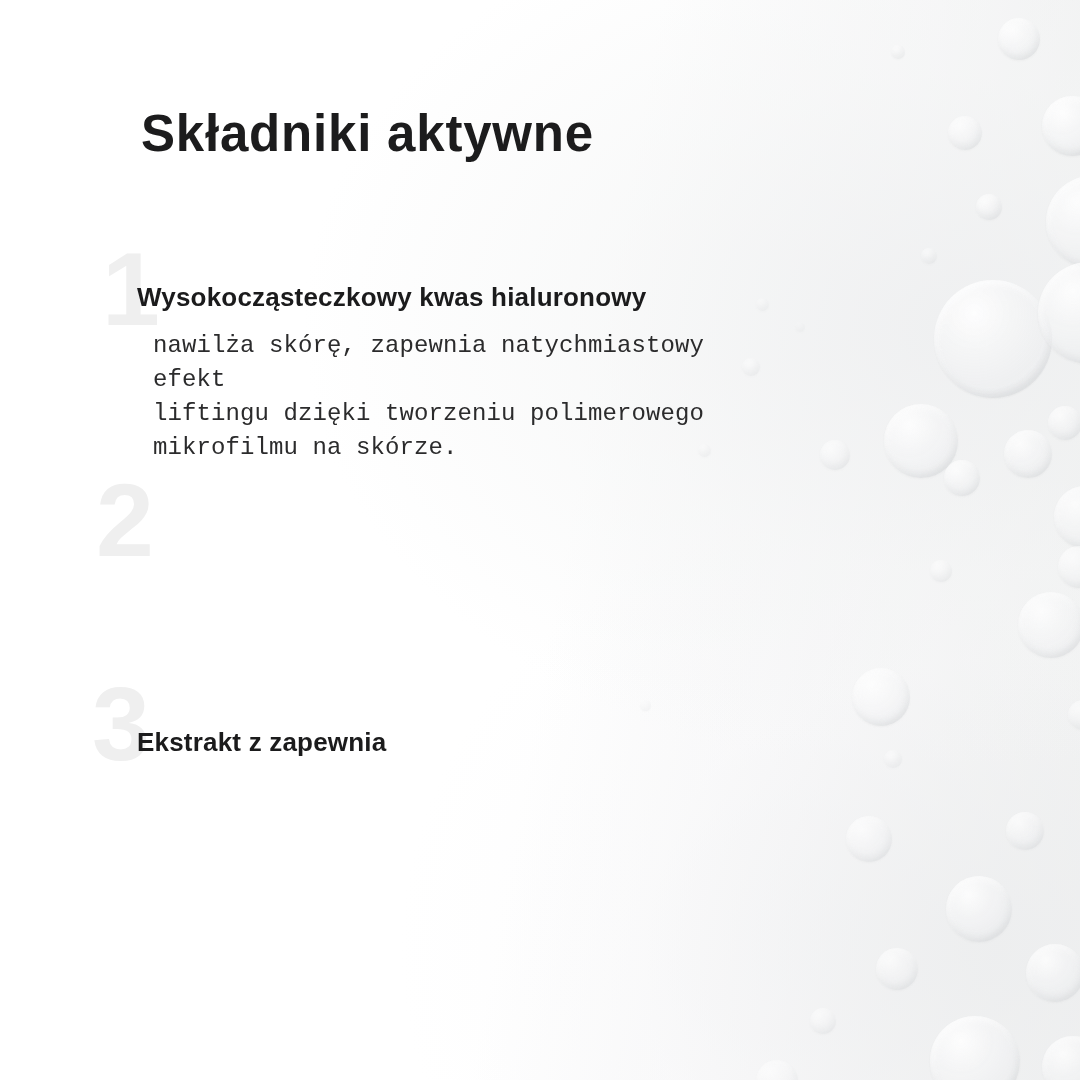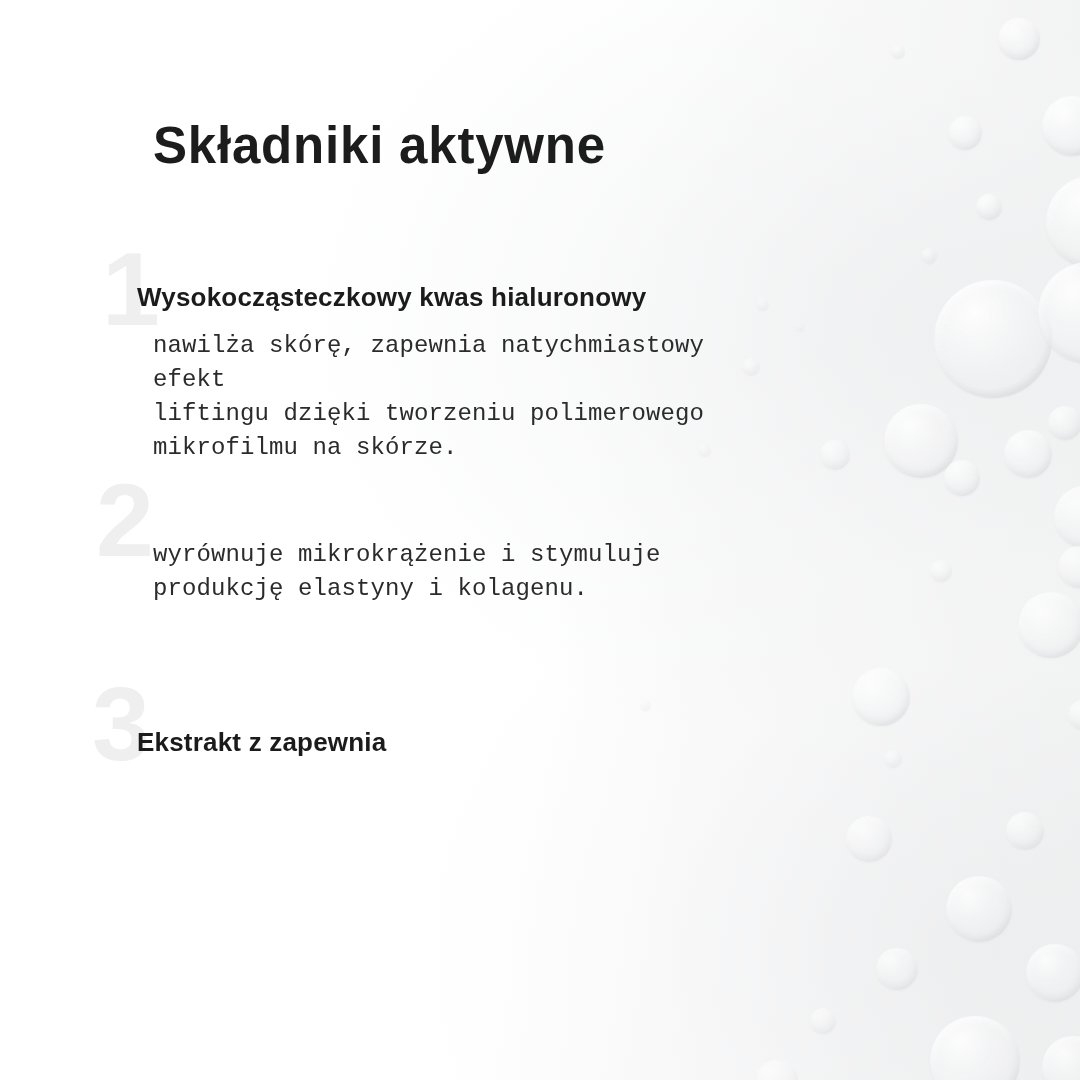--- a/index.html
+++ b/index.html
@@ -38,21 +38,21 @@
       inset -2px -4px 7px rgba(198,200,203,0.40),
       inset 2px 4px 7px rgba(255,255,255,0.95),
       0 1px 2px rgba(185,187,190,0.15);
   }
 
   
   .title {
     position: absolute;
     left: 137px;
     top: 100px;
-    margin: 16px;
+    margin: 4px;
     font-size: 51px;
     font-weight: 700;
     letter-spacing: 0.8px;
     color: #1c1c1d;
   }
   .item {
     position: absolute;
     left: 137px;
     width: 665px;
   }
@@ -144,22 +144,20 @@
   <section class="item item-1">
     <div class="bignum">1</div>
     <h2 class="heading">Wysokocząsteczkowy kwas hialuronowy</h2>
     <p class="body">nawilża skórę, zapewnia natychmiastowy efekt
 liftingu dzięki tworzeniu polimerowego
 mikrofilmu na skórze.</p>
   </section>
 
   <section class="item item-2">
     <div class="bignum">2</div>
-    <p class="body">wyrównuje mikrokrążenie i stymuluje
-produkcję elastyny i kolagenu.</p>
   </section>
 
   <section class="item item-3">
     <div class="bignum">3</div>
     <h2 class="heading">Ekstrakt z zapewnia</h2>
   </section>
 
 </div>
 
 </body></html>

